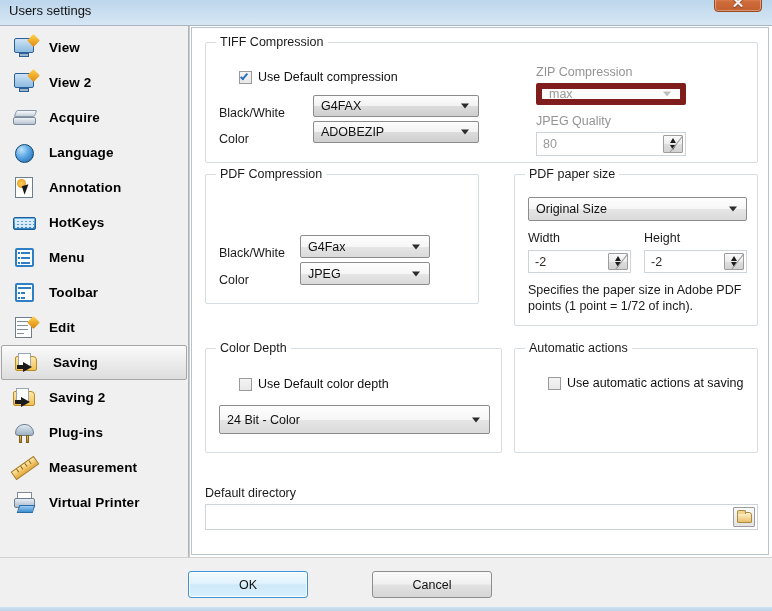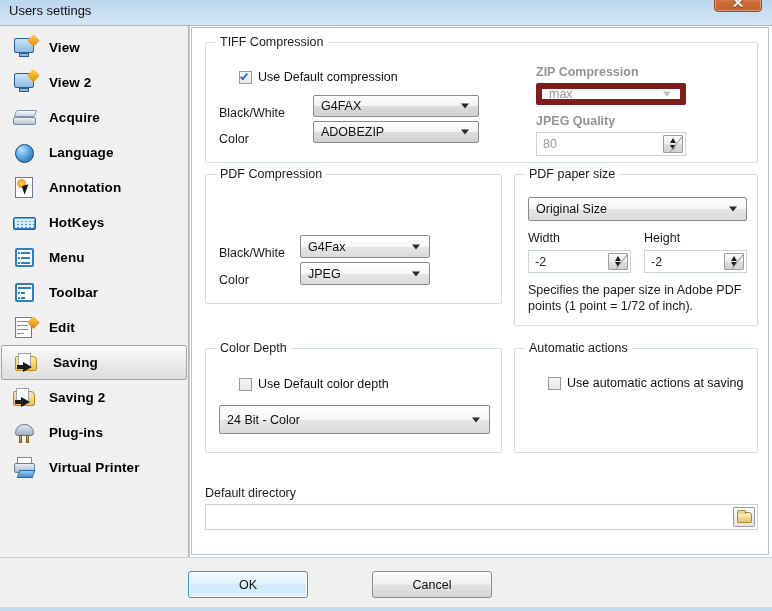--- a/index.html
+++ b/index.html
@@ -101,21 +101,21 @@
     background: #fff; padding: 0 4px;
     font-size: 12.5px; color: #1a1a1a;
     white-space: nowrap;
   }
 
   .fld-label {
     position: absolute;
     font-size: 12.5px; color: #1a1a1a;
     white-space: nowrap;
   }
-  .fld-label.dim { color: #949494; font-weight: bold; }
+  .fld-label.dim { color: #949494; }
 
   
   .combo {
     position: absolute;
     border: 1px solid #8c8c8c;
     border-radius: 2px;
     background: linear-gradient(to bottom, #fdfdfd 0%, #f2f2f2 48%, #dcdcdc 52%, #cfcfcf 100%);
   }
   .combo .cv {
     position: absolute; left: 7px; top: 50%;
@@ -542,20 +542,33 @@
       <span class="ico">
         <span class="ic ic-plug">
             <span class="body"></span>
             <span class="p1"></span>
             <span class="p2"></span>
           </span>
       </span>
       <span class="lbl">Plug-ins</span>
     </div>
 
+    <div class="side-item">
+      <span class="ico">
+        <span class="ic ic-ruler">
+            <span class="r">
+          <span class="tick" style="left:5px"></span>
+              <span class="tick" style="left:10px"></span>
+          <span class="tick" style="left:15px"></span>
+              <span class="tick" style="left:20px"></span>
+        </span>
+          </span>
+      </span>
+      <span class="lbl">Measurement</span>
+    </div>
 
     <div class="side-item">
       <span class="ico">
         <span class="ic ic-printer">
             <span class="top"></span>
             <span class="body"></span>
             <span class="out"></span>
           </span>
       </span>
       <span class="lbl">Virtual Printer</span>
@@ -597,21 +610,21 @@
       <div class="tbox dim" style="left:330px; top:89px; width:150px; height:24px;">
         <span class="tv">80</span>
         <span class="spin">
           <span class="up"></span>
               <span class="dn"></span>
               <span class="slash"></span>
         </span>
       </div>
     </div>
 
-    <div class="group" style="left:13px; top:146px; width:297px; height:130px;">
+    <div class="group" style="left:13px; top:146px; width:274px; height:130px;">
       <span class="g-title">PDF Compression</span>
 
       <span class="fld-label" style="left:13px; top:71px;">Black/White</span>
       <div class="combo flat" style="left:94px; top:60px; width:130px; height:23px;">
         <span class="cv">G4Fax</span>
         <span class="arr"></span>
       </div>
 
       <span class="fld-label" style="left:13px; top:98px;">Color</span>
       <div class="combo flat" style="left:94px; top:87px; width:130px; height:23px;">

